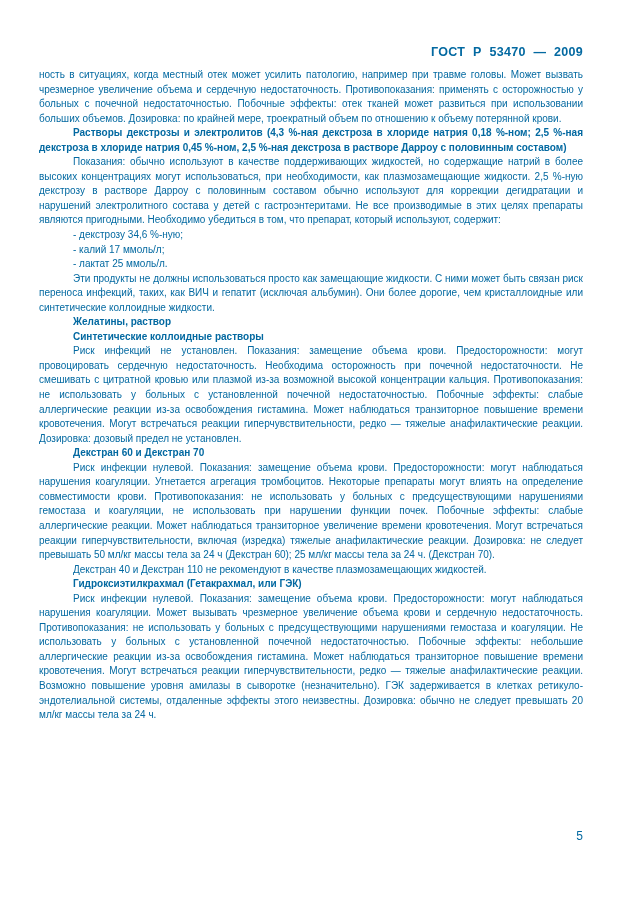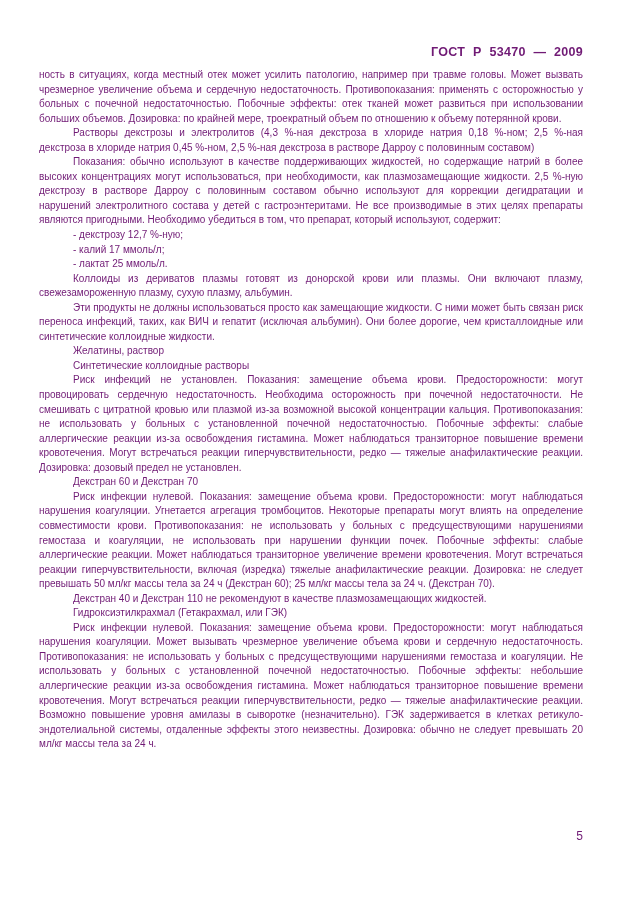--- a/index.html
+++ b/index.html
@@ -1,21 +1,21 @@
 <!DOCTYPE html>
 <html lang="ru"><head>
 <meta charset="utf-8">
 <style>
   html, body { margin: 0; padding: 0; background: #ffffff; }
   .page {
     position: relative;
     width: 630px;
     height: 913px;
     background: #ffffff;
-    color: #701a75;
+    color: #0369a1;
     font-family: "Liberation Sans", sans-serif;
     overflow: hidden;
   }
   .running-header {
     position: absolute;
     top: 45px;
     left: 39px;
     width: 544px;
     text-align: right;
     font-weight: bold;
@@ -30,21 +30,21 @@
     left: 39px;
     width: 544px;
     font-size: 10px;
     line-height: 14.55px;
     text-align: justify;
     hyphens: auto;
     -webkit-hyphens: auto;
   }
   .p { margin: 0; text-indent: 34px; }
   .p.noind { text-indent: 0; }
-  .p.b { font-weight: normal; }
+  .p.b { font-weight: bold; }
   .p.list { text-align: left; }
   .page-number {
     position: absolute;
     top: 829px;
     left: 39px;
     width: 544px;
     text-align: right;
     font-size: 12px;
   }
 </style>
@@ -54,24 +54,23 @@
 <div class="page">
 
   <div class="running-header">
     <span>ГОСТ Р 53470 — 2009</span>
   </div>
 
   <div class="text-block">
     <p class="p noind">ность в ситуациях, когда местный отек может усилить патологию, например при травме головы. Может вызвать чрезмерное увеличение объема и сердечную недостаточность. Противопоказания: применять с осторожностью у больных с почечной недостаточностью. Побочные эффекты: отек тканей может развиться при использовании больших объемов. Дозировка: по крайней мере, троекратный объем по отношению к объему потерянной крови.</p>
     <p class="p b">Растворы декстрозы и электролитов (4,3 %-ная декстроза в хлориде натрия 0,18 %-ном; 2,5 %-ная декстроза в хлориде натрия 0,45 %-ном, 2,5 %-ная декстроза в растворе Дарроу с половинным составом)</p>
     <p class="p">Показания: обычно используют в качестве поддерживающих жидкостей, но содержащие натрий в более высоких концентрациях могут использоваться, при необходимости, как плазмозамещающие жидкости. 2,5 %-ную декстрозу в растворе Дарроу с половинным составом обычно используют для коррекции дегидратации и нарушений электролитного состава у детей с гастроэнтеритами. Не все производимые в этих целях препараты являются пригодными. Необходимо убедиться в том, что препарат, который используют, содержит:</p>
-    <p class="p list">- декстрозу 12,7 %-ную;</p>
+    <p class="p list">- декстрозу 34,6 %-ную;</p>
     <p class="p list">- калий 17 ммоль/л;</p>
     <p class="p list">- лактат 25 ммоль/л.</p>
-    <p class="p">Коллоиды из дериватов плазмы готовят из донорской крови или плазмы. Они включают плазму, свежезамороженную плазму, сухую плазму, альбумин.</p>
     <p class="p">Эти продукты не должны использоваться просто как замещающие жидкости. С ними может быть связан риск переноса инфекций, таких, как ВИЧ и гепатит (исключая альбумин). Они более дорогие, чем кристаллоидные или синтетические коллоидные жидкости.</p>
     <p class="p b">Желатины, раствор</p>
     <p class="p b">Синтетические коллоидные растворы</p>
     <p class="p">Риск инфекций не установлен. Показания: замещение объема крови. Предосторожности: могут провоцировать сердечную недостаточность. Необходима осторожность при почечной недостаточности. Не смешивать с цитратной кровью или плазмой из-за возможной высокой концентрации кальция. Противопоказания: не использовать у больных с установленной почечной недостаточностью. Побочные эффекты: слабые аллергические реакции из-за освобождения гистамина. Может наблюдаться транзиторное повышение времени кровотечения. Могут встречаться реакции гиперчувствительности, редко — тяжелые анафилактические реакции. Дозировка: дозовый предел не установлен.</p>
     <p class="p b">Декстран 60 и Декстран 70</p>
     <p class="p">Риск инфекции нулевой. Показания: замещение объема крови. Предосторожности: могут наблюдаться нарушения коагуляции. Угнетается агрегация тромбоцитов. Некоторые препараты могут влиять на определение совместимости крови. Противопоказания: не использовать у больных с предсуществующими нарушениями гемостаза и коагуляции, не использовать при нарушении функции почек. Побочные эффекты: слабые аллергические реакции. Может наблюдаться транзиторное увеличение времени кровотечения. Могут встречаться реакции гиперчувствительности, включая (изредка) тяжелые анафилактические реакции. Дозировка: не следует превышать 50 мл/кг массы тела за 24 ч (Декстран 60); 25 мл/кг массы тела за 24 ч. (Декстран 70).</p>
     <p class="p">Декстран 40 и Декстран 110 не рекомендуют в качестве плазмозамещающих жидкостей.</p>
     <p class="p b">Гидроксиэтилкрахмал (Гетакрахмал, или ГЭК)</p>
     <p class="p">Риск инфекции нулевой. Показания: замещение объема крови. Предосторожности: могут наблюдаться нарушения коагуляции. Может вызывать чрезмерное увеличение объема крови и сердечную недостаточность. Противопоказания: не использовать у больных с предсуществующими нарушениями гемостаза и коагуляции. Не использовать у больных с установленной почечной недостаточностью. Побочные эффекты: небольшие аллергические реакции из-за освобождения гистамина. Может наблюдаться транзиторное повышение времени кровотечения. Могут встречаться реакции гиперчувствительности, редко — тяжелые анафилактические реакции. Возможно повышение уровня амилазы в сыворотке (незначительно). ГЭК задерживается в клетках ретикуло-эндотелиальной системы, отдаленные эффекты этого неизвестны. Дозировка: обычно не следует превышать 20 мл/кг массы тела за 24 ч.</p>
   </div>

